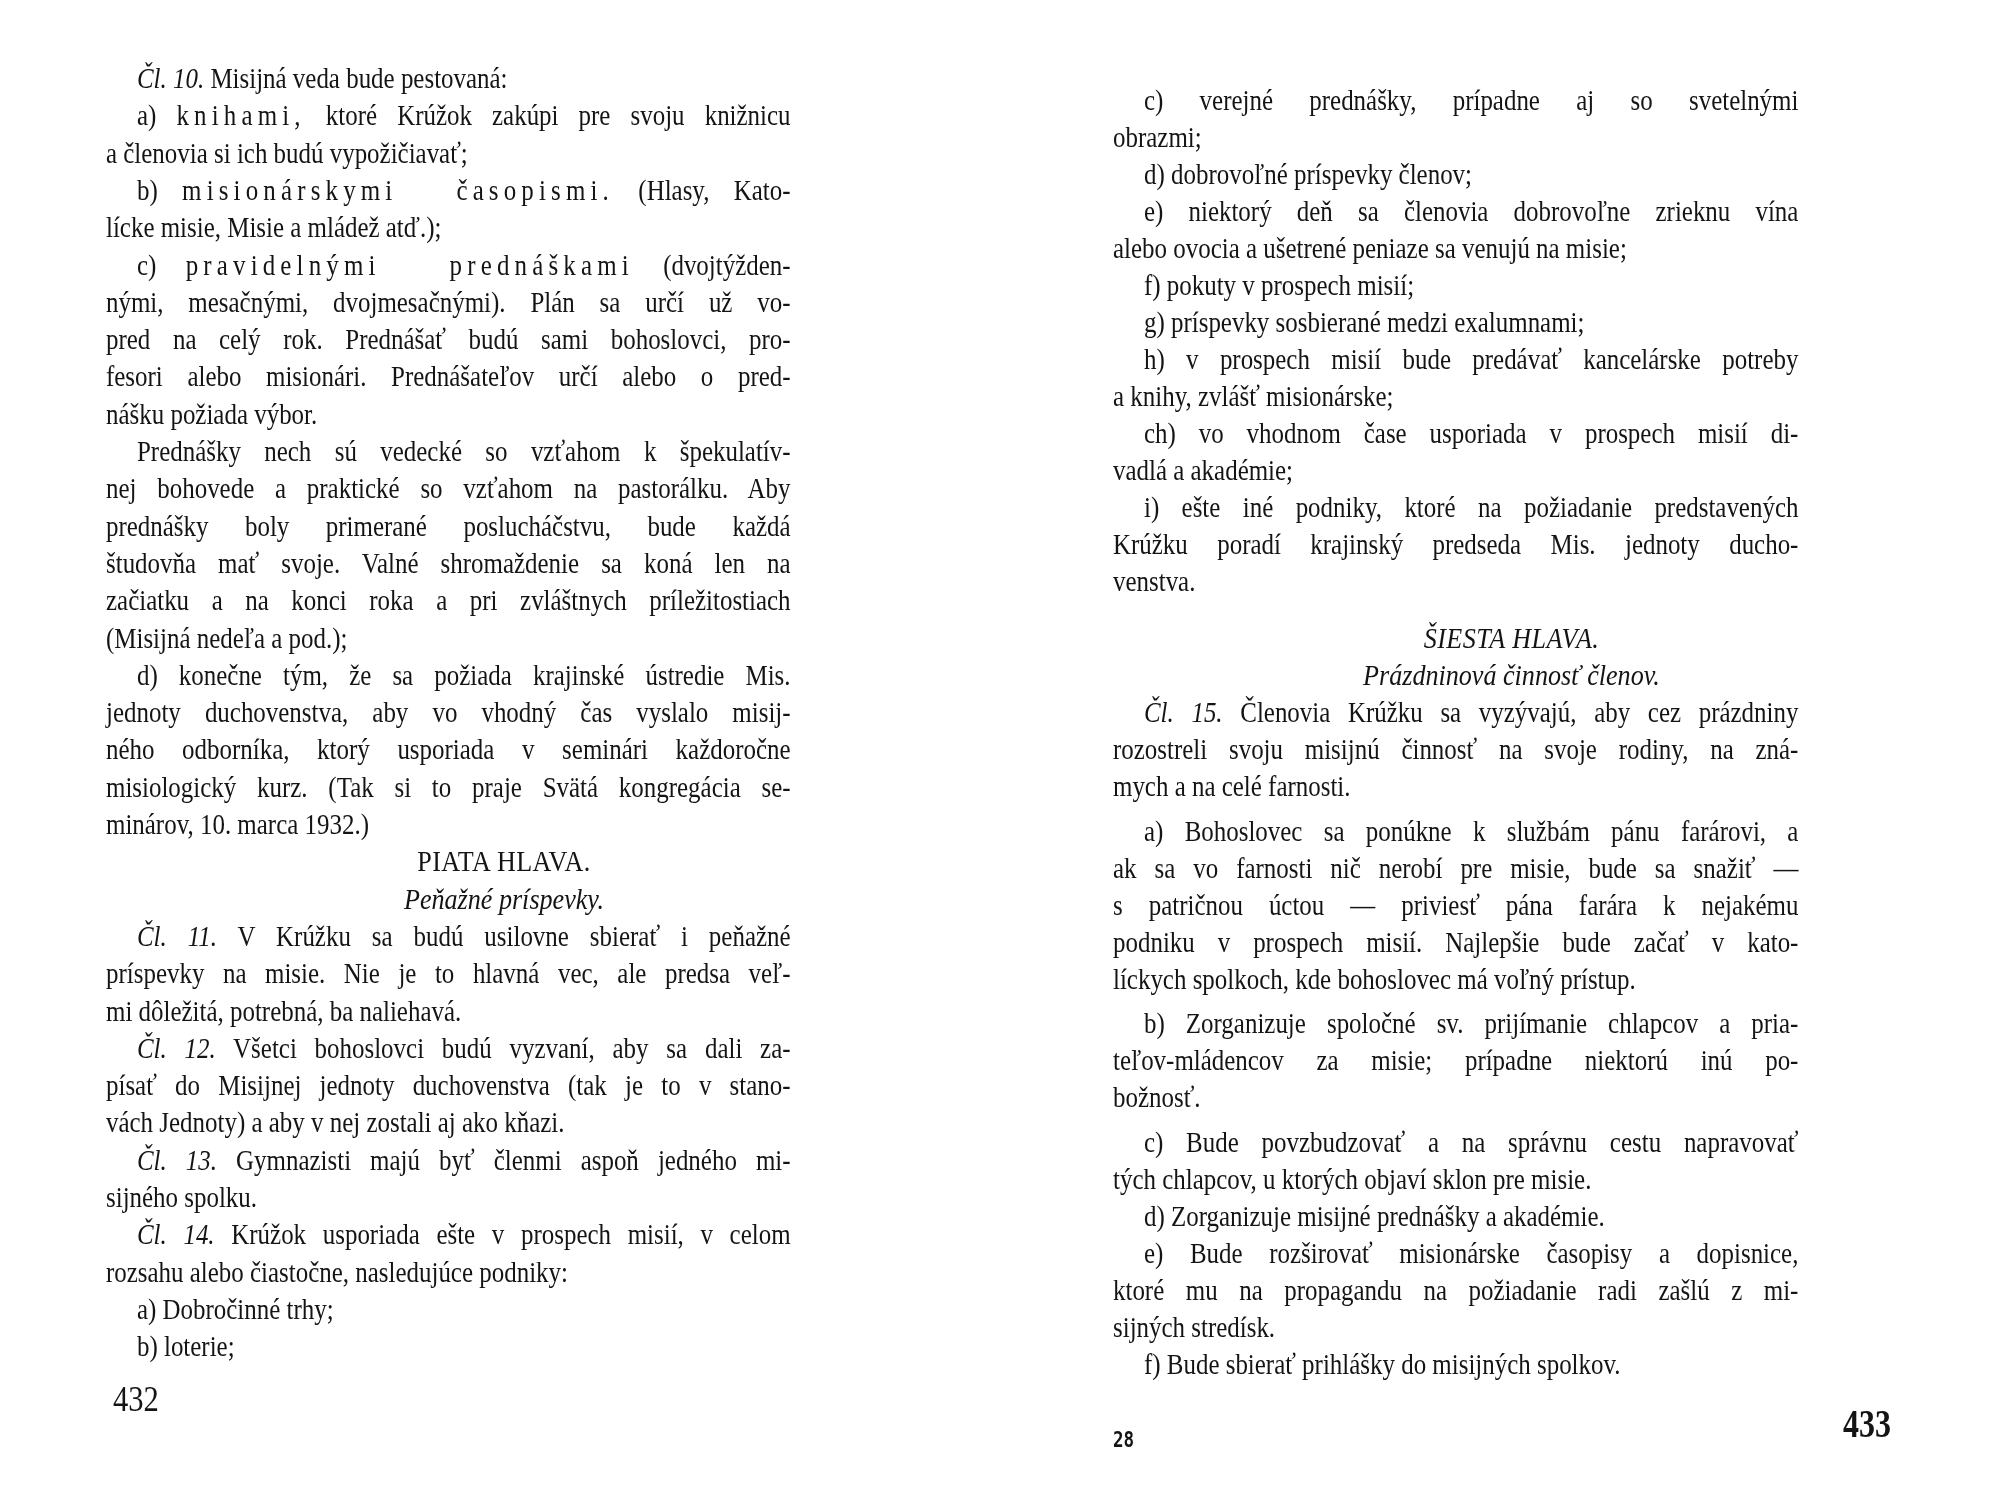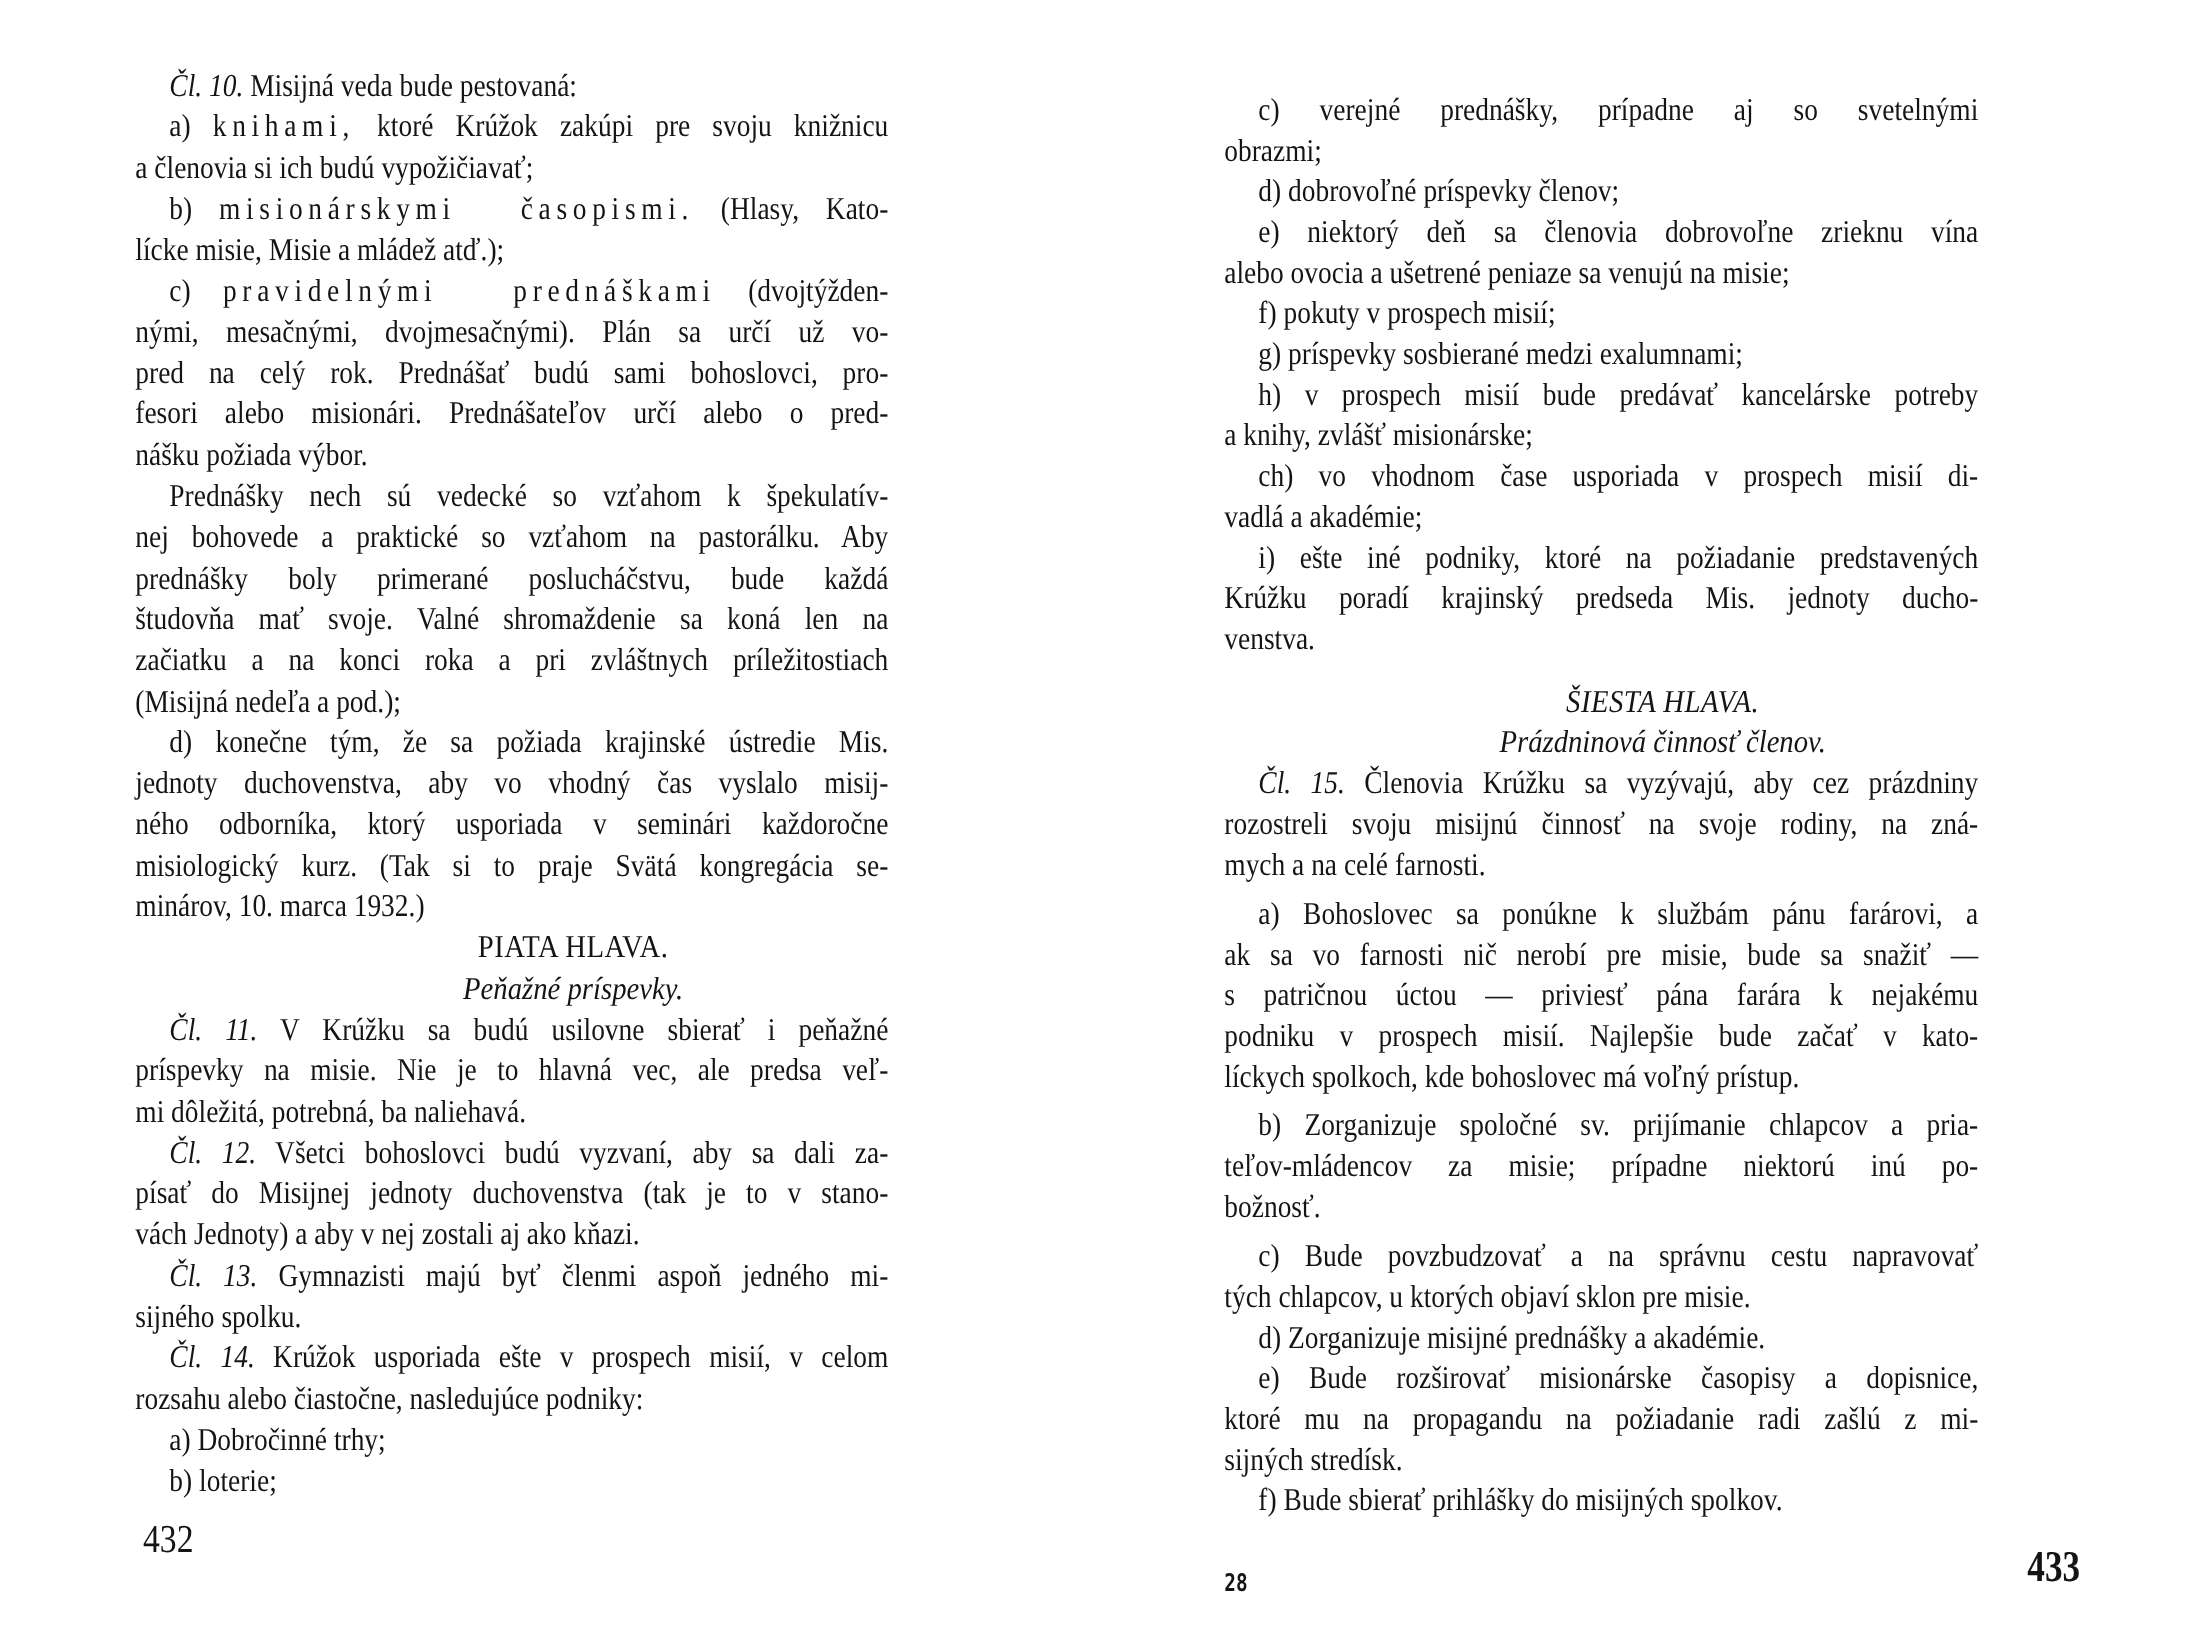--- a/index.html
+++ b/index.html
@@ -1,19 +1,19 @@
 <!DOCTYPE html>
 <html><head>
 <meta charset="utf-8">
 <style>
   html, body { margin: 0; padding: 0; background: #ffffff; }
   body { width: 2004px; height: 1500px; position: relative; overflow: hidden;
          font-family: "Liberation Serif", "DejaVu Serif", serif; color: #141414; }
   .page { position: absolute; top: 0; height: 1500px; }
-  #page-left { left: 0; width: 1000px; margin-left: 17px; }
+  #page-left { left: 0; width: 1000px; }
   #page-right { left: 1000px; width: 1004px; }
   .col { position: absolute; }
   #page-left .col { left: 106px; width: 796px; }
   #page-right .col { left: 113px; width: 797px; }
   .line { position: absolute; left: 0; width: 100%; height: 44px; line-height: 44px;
           font-size: 29px; white-space: nowrap; transform-origin: left center;
           transform: scaleX(0.86); }
   .line.just { text-align: justify; text-align-last: justify; }
   .line.indent { padding-left: 36px; box-sizing: border-box; }
   .line.center { text-align: center; text-align-last: center; transform-origin: center center; }

